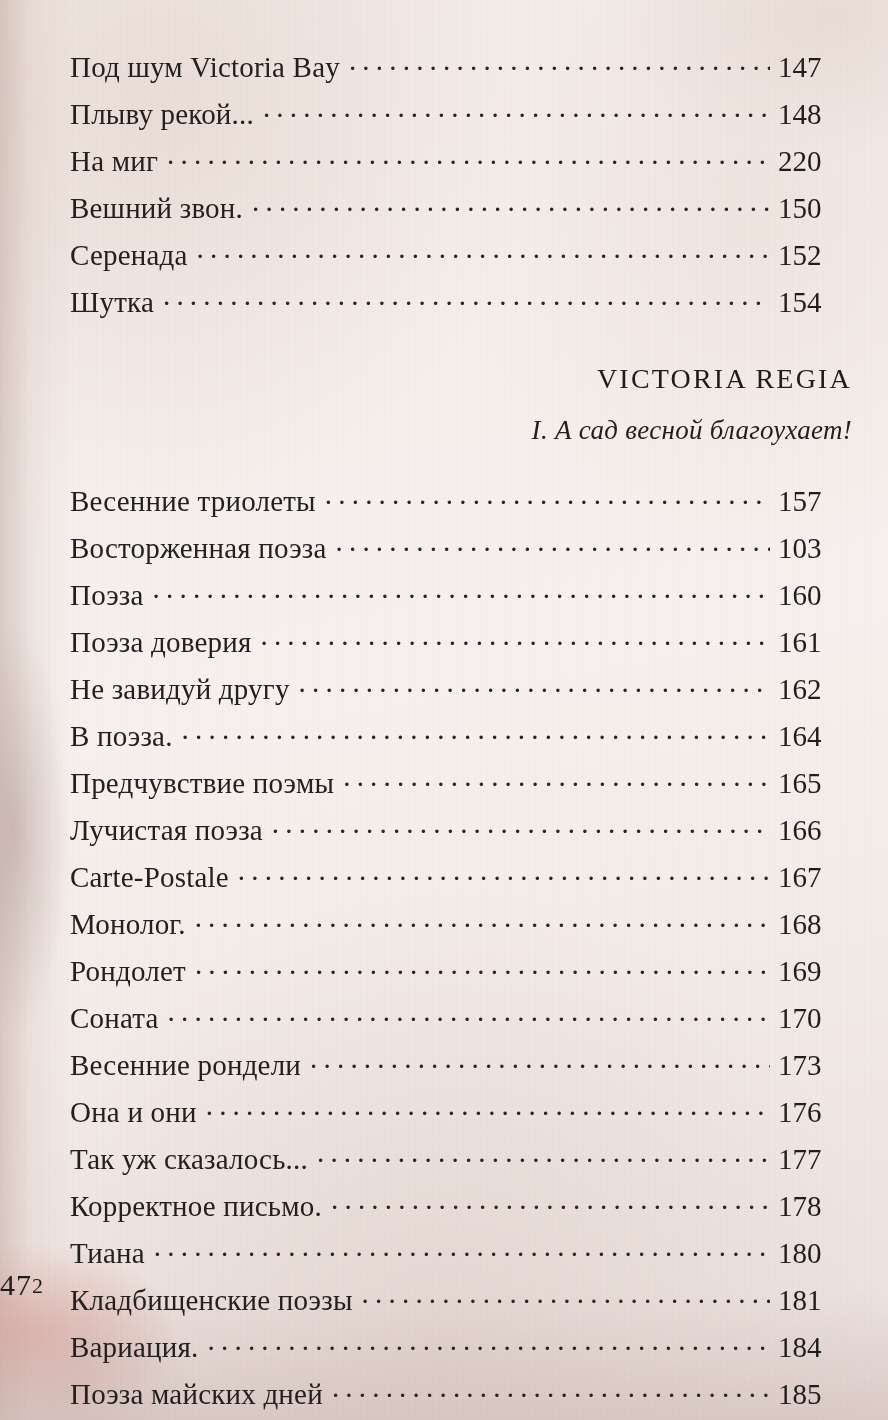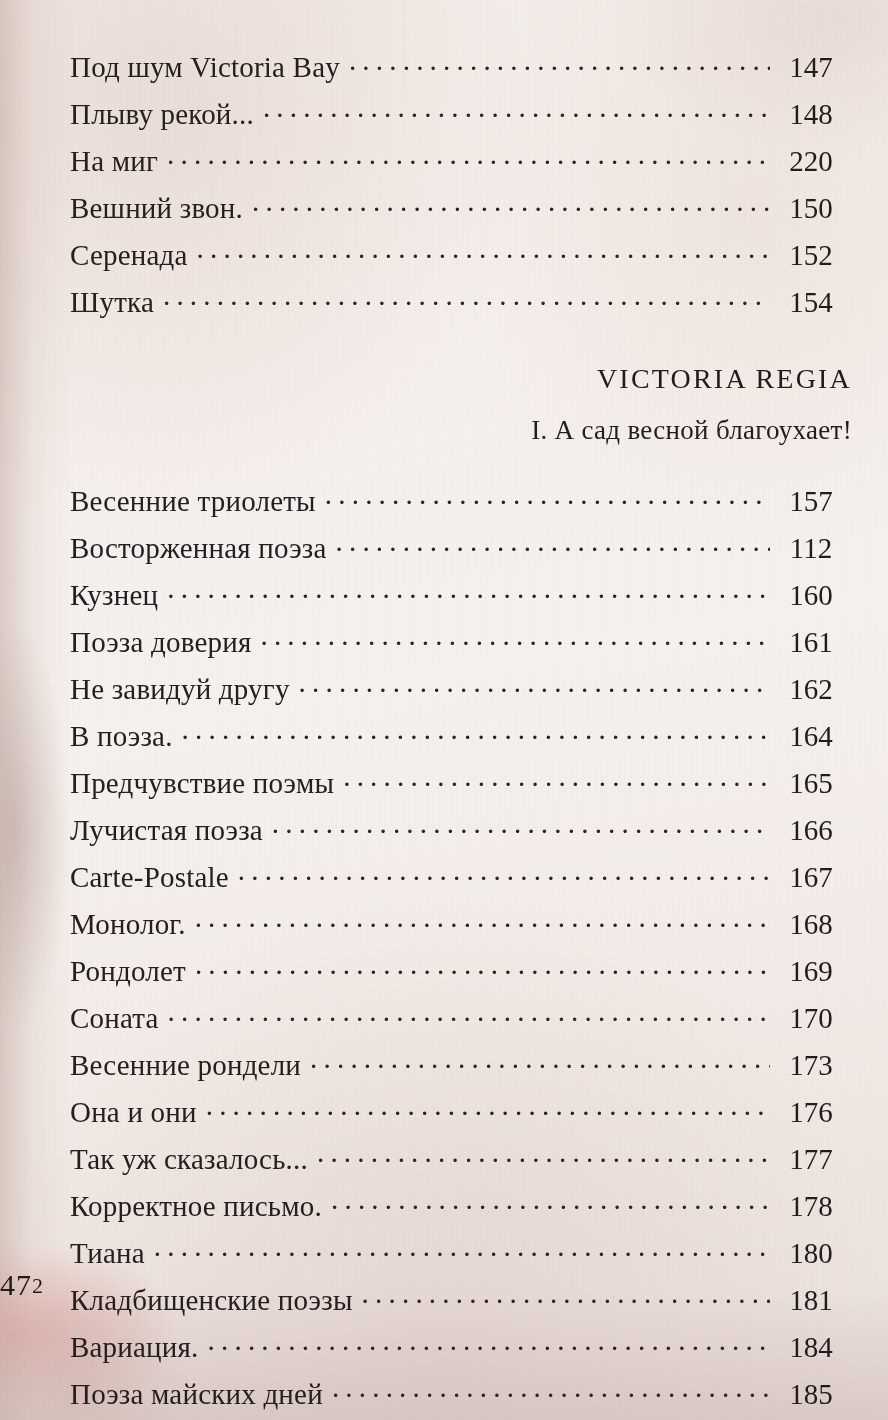--- a/index.html
+++ b/index.html
@@ -108,37 +108,38 @@
     letter-spacing: 6.2px;
     color: #2b2623;
     white-space: nowrap;
     position: absolute;
     left: 0;
     bottom: 0.07em;
   }
   .toc-page {
     flex: 0 0 auto;
     width: 66px;
-    text-align: center;
+    text-align: left;
     font-size: 29px;
     color: #201d1c;
   }
 
   
   .section-head {
     text-align: right;
     margin: 46px 0 0 0;
   }
   .section-title {
     font-size: 28px;
     letter-spacing: 2.2px;
     color: #1f1c1b;
     margin: 0 0 0 14px;
   }
   .section-sub {
+    font-style: italic;
     font-size: 27px;
     color: #211e1d;
     margin: 20px 0 6px 14px;
     letter-spacing: 0.3px;
   }
 
   .group-2 {
     margin-top: 36px;
   }
 
@@ -211,24 +212,24 @@
 
     <ul class="toc-list group-2" id="group-vr-list">
         <li class="toc-row">
           <span class="toc-title">Весенние триолеты</span>
           <span class="toc-dots"></span>
           <span class="toc-page">157</span>
         </li>
         <li class="toc-row">
           <span class="toc-title">Восторженная поэза</span>
           <span class="toc-dots"></span>
-          <span class="toc-page">112</span>
-        </li>
-        <li class="toc-row">
-          <span class="toc-title">Кузнец</span>
+          <span class="toc-page">103</span>
+        </li>
+        <li class="toc-row">
+          <span class="toc-title">Поэза</span>
           <span class="toc-dots"></span>
           <span class="toc-page">160</span>
         </li>
         <li class="toc-row">
           <span class="toc-title">Поэза доверия</span>
           <span class="toc-dots"></span>
           <span class="toc-page">161</span>
         </li>
         <li class="toc-row">
           <span class="toc-title">Не завидуй другу</span>

